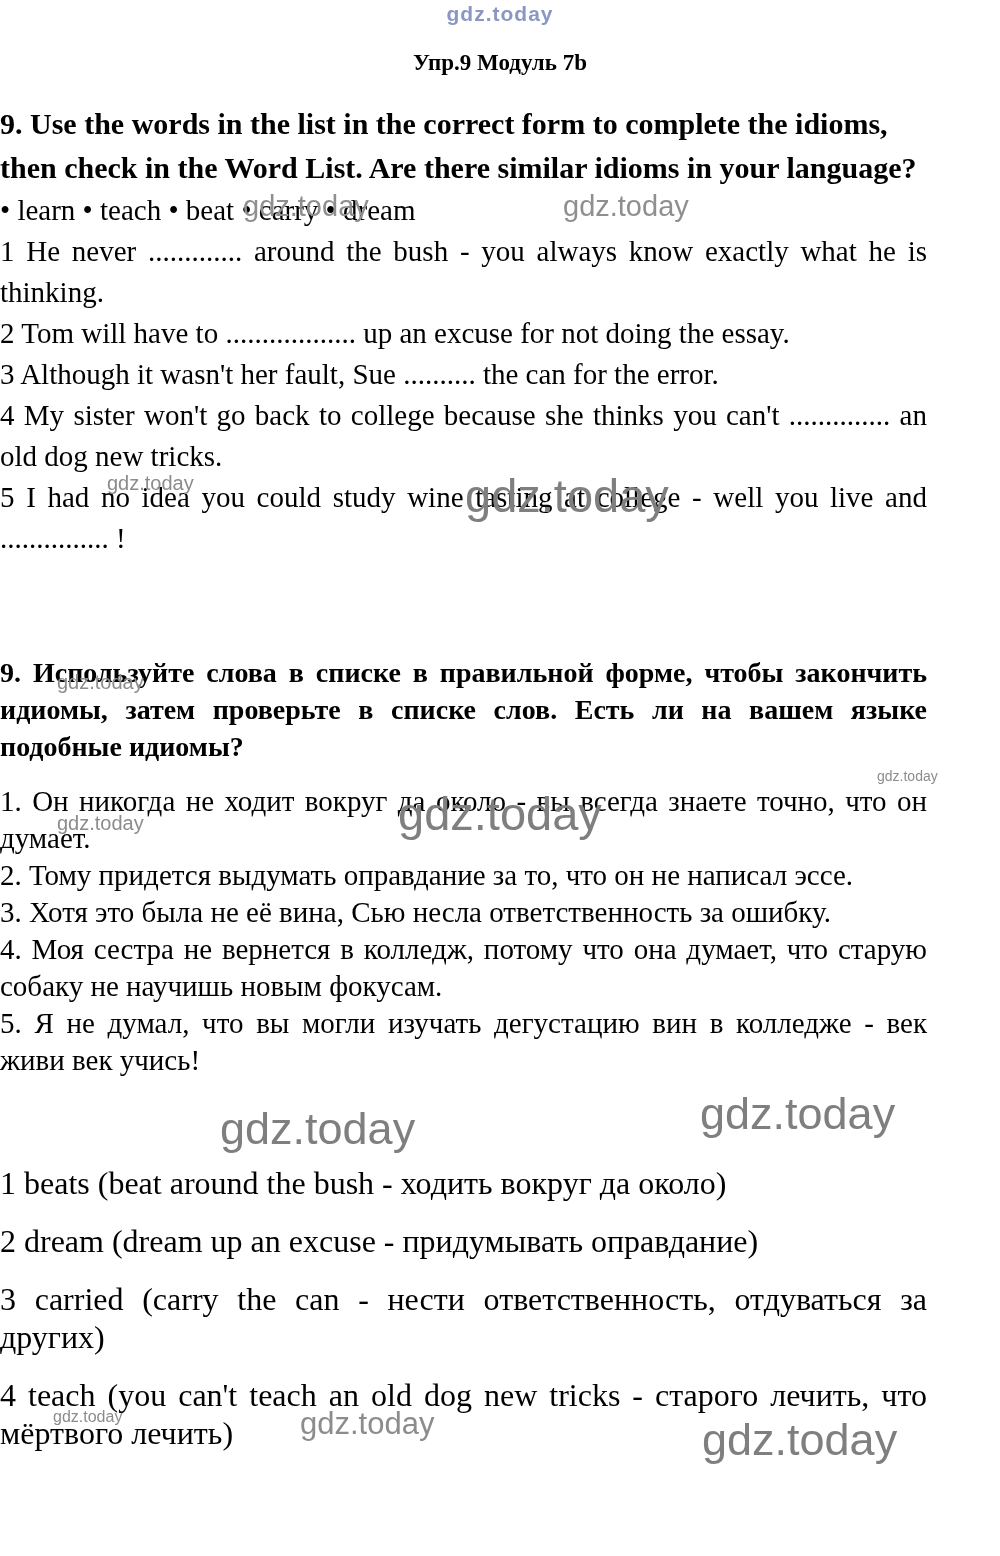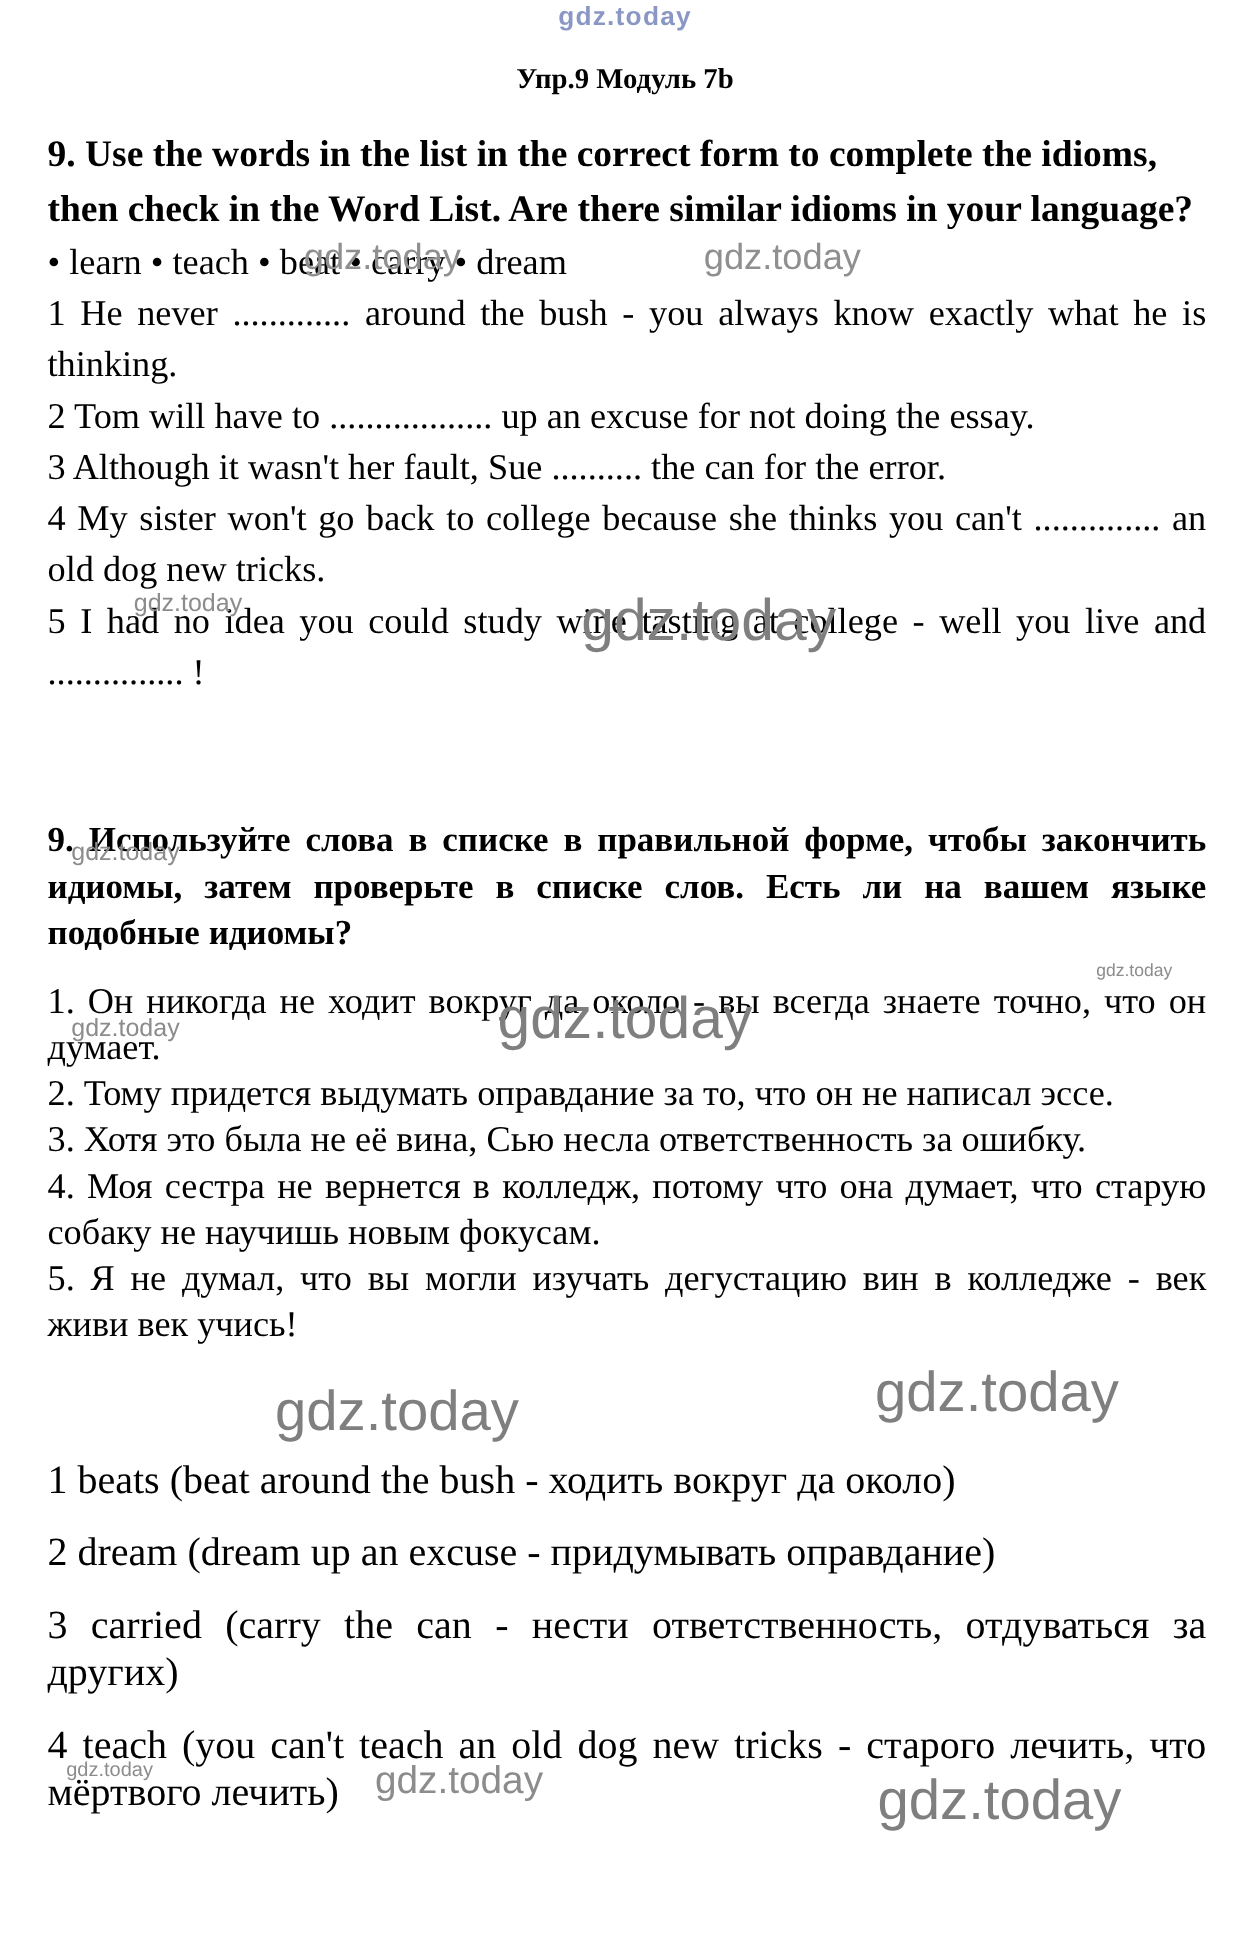--- a/index.html
+++ b/index.html
@@ -7,21 +7,20 @@
     position: relative;
     width: 1000px;
     height: 1556px;
     background: #ffffff;
     color: #000000;
     font-family: "Liberation Serif", serif;
     overflow: hidden;
   }
   .content {
     width: 927px;
-    margin-left: 38px;
   }
   .title {
     margin: 0;
     padding-top: 42px;
     text-align: center;
     font-size: 23px;
     font-weight: 700;
     line-height: 42px;
   }
   .task-en {

